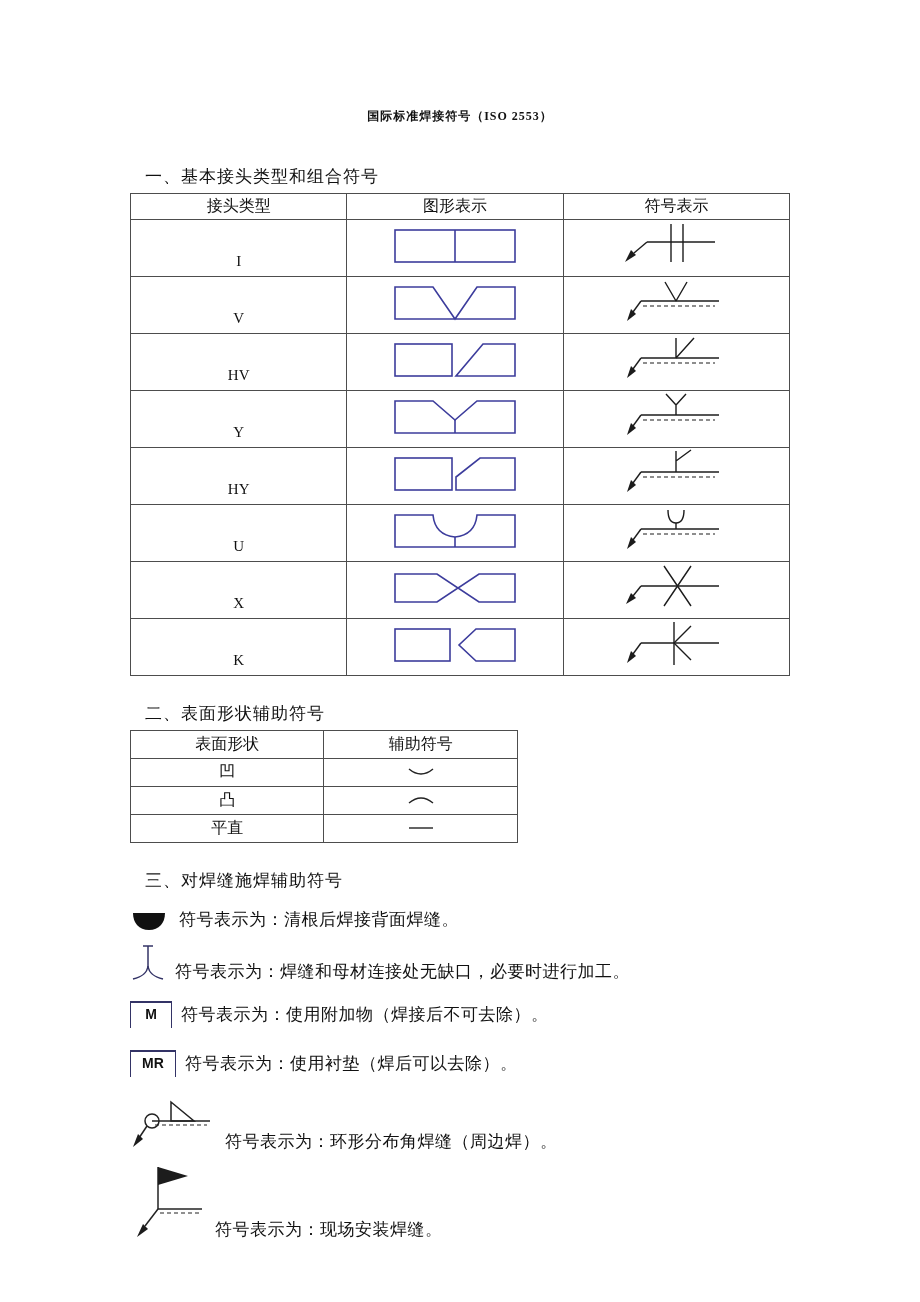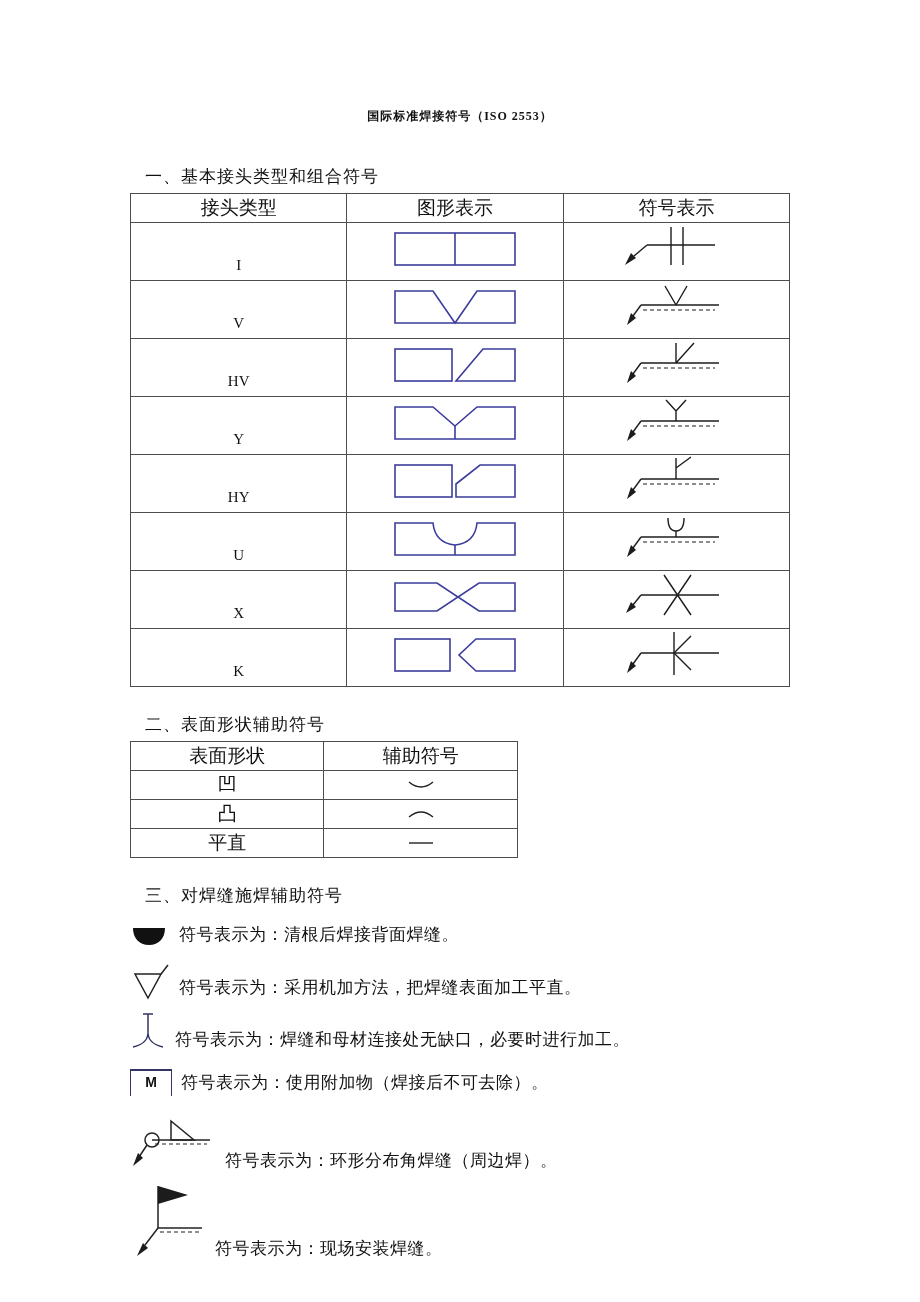--- a/index.html
+++ b/index.html
@@ -12,21 +12,21 @@
     margin:0;padding-top:108px;text-align:center;
     font-size:12px;font-weight:bold;letter-spacing:1px;
   }
   .sec-heading{
     font-size:17px;margin-left:145px;letter-spacing:1px;
   }
   .sh1{margin-top:40px;margin-bottom:5px;}
   .sh2{margin-top:26px;margin-bottom:5px;}
   .sh3{margin-top:26px;margin-bottom:4px;font-family:Liberation Mono, monospace;}
   table{border-collapse:collapse;margin-left:130px;}
-  td,th{border:1px solid #4d4d4d;font-weight:normal;font-size:19px;}
+  td,th{border:1px solid #4d4d4d;font-weight:normal;font-size:16px;}
   .t1{width:660px;}
   .t1 th{height:23px;}
   .t1 .col-type{width:218px;}
   .t1 .col-graphic{width:215px;}
   .t1 .col-symbol{width:225px;}
   .t1 td{height:47px;text-align:center;}
   .t1 td.jt{vertical-align:bottom;padding-bottom:6px;font-size:15px;}
   .t1 td.gcell,.t1 td.scell{vertical-align:middle;padding:0;}
   .g line,.g path,.g rect{stroke:#3c3c9c;fill:none;stroke-width:1.6;}
   .s line,.s path{stroke:#1c1c1c;fill:none;stroke-width:1.4;}
@@ -256,45 +256,44 @@
 
   <div class="sec-heading sh3">三、对焊缝施焊辅助符号</div>
 
   <div class="it i1">
     <svg class="sym3" width="40" height="24" viewBox="0 0 40 24">
       <path class="fill" d="M3,4 L35,4 C35,14 29,21 19,21 C9,21 3,14 3,4 Z"></path>
     </svg>
     <span class="txt">符号表示为：清根后焊接背面焊缝。</span>
   </div>
 
-  <div class="it i2">
-    <svg class="sym3" width="40" height="37" viewBox="0 0 40 37">
-      <path d="M5,10 L31,10 L18,34 Z"></path>
-      <line x1="31" y1="10" x2="38" y2="1"></line>
-    </svg>
-    <span class="txt">符号表示为：采用机加方法，把焊缝表面加工平直。</span>
-  </div>
 
   <div class="it i3">
     <svg class="sym3" width="36" height="42" viewBox="0 0 36 42">
       <line class="navy" x1="13" y1="3" x2="23" y2="3"></line>
       <line class="navy" x1="18" y1="3" x2="18" y2="23"></line>
       <path class="navy" d="M18,23 C17,31 11,34 3,36"></path>
       <path class="navy" d="M18,23 C19,31 25,34 33,36"></path>
     </svg>
     <span class="txt">符号表示为：焊缝和母材连接处无缺口，必要时进行加工。</span>
   </div>
 
   <div class="it i4">
     <span class="bracket narrow">
       <span class="bl">M</span>
     </span>
     <span class="txt">符号表示为：使用附加物（焊接后不可去除）。</span>
   </div>
 
+  <div class="it i5">
+    <span class="bracket">
+      <span class="bl">MR</span>
+    </span>
+    <span class="txt">符号表示为：使用衬垫（焊后可以去除）。</span>
+  </div>
 
   <div class="it i6">
     <svg class="sym3" width="86" height="62" viewBox="0 0 86 62">
       <line x1="22" y1="28" x2="80" y2="28"></line>
       <line class="dash" x1="25" y1="32" x2="77" y2="32"></line>
       <path d="M41,9 L41,28 L64,28 Z"></path>
       <circle cx="22" cy="28" r="7"></circle>
       <path d="M17,33 L9,45"></path>
       <polygon class="ah" points="3,54 13,46 8,41"></polygon>
     </svg>

